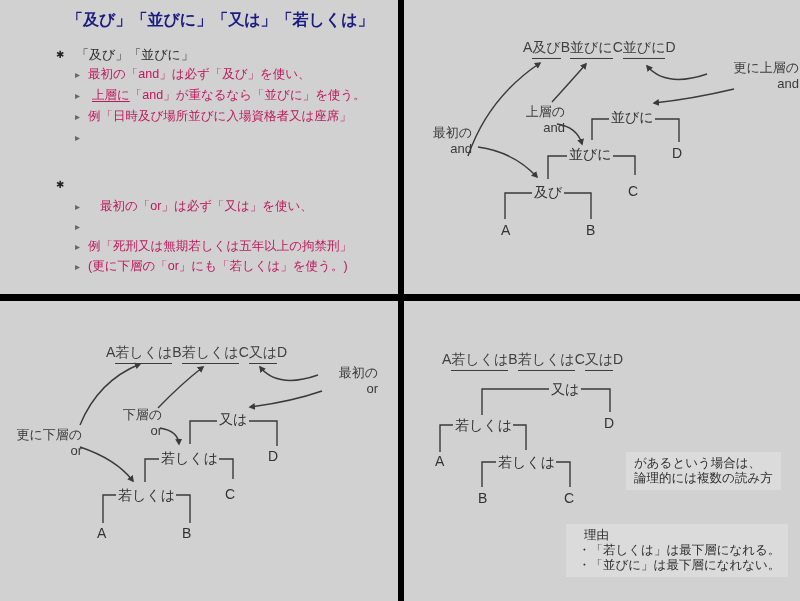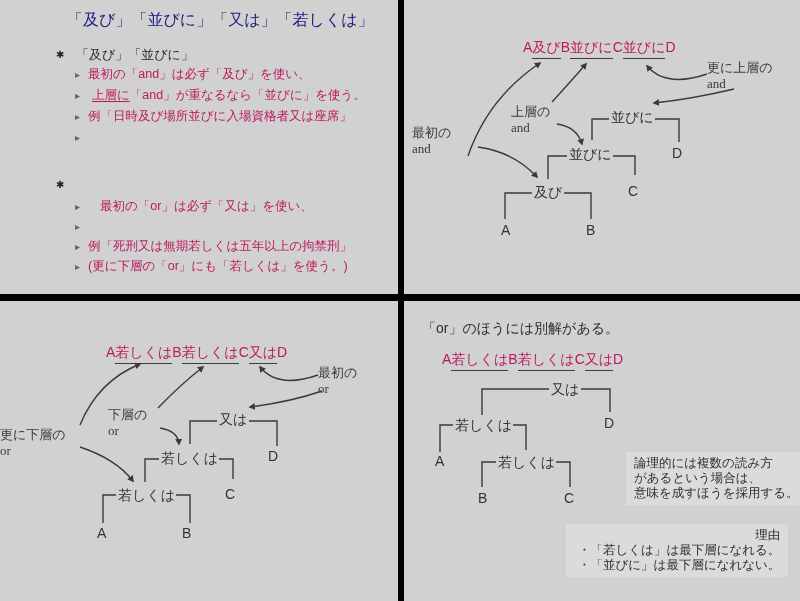--- a/index.html
+++ b/index.html
@@ -5,34 +5,34 @@
   html,body{margin:0;padding:0;}
   body{
     width:800px;height:601px;position:relative;overflow:hidden;
     background:#d1d1d1;
     font-family:"Liberation Sans","DejaVu Sans",sans-serif;
     color:#333;
   }
   .q{position:absolute;}
   .abs{position:absolute;white-space:nowrap;}
   .divider{position:absolute;background:#000;}
-  .q1-title{position:absolute;left:67px;top:10px;font-size:16px;font-weight:normal;color:#1b1b80;white-space:nowrap;}
+  .q1-title{position:absolute;left:67px;top:10px;font-size:16px;font-weight:bold;color:#1b1b80;white-space:nowrap;}
   .gh{position:absolute;font-size:13px;color:#2e2e2e;white-space:nowrap;}
   .li{position:absolute;font-size:12.5px;color:#be185d;white-space:nowrap;}
   .ast{position:absolute;font-size:10px;color:#222;}
   .tri{position:absolute;font-size:10px;color:#666;}
   .u{text-decoration:underline;text-underline-offset:2px;}
-  .tl{position:absolute;font-size:14px;color:#be185d;white-space:nowrap;}
+  .tl{position:absolute;font-size:14px;color:#404040;white-space:nowrap;}
   .tl .useg{display:inline-block;border-bottom:1.4px solid #3c3c3c;padding-bottom:1px;}
   .node{position:absolute;font-size:14px;color:#333;white-space:nowrap;line-height:15px;}
-  .lbl{position:absolute;font-size:13px;color:#3a3a3a;text-align:left;line-height:16px;white-space:nowrap;font-family:Liberation Serif, serif;}
+  .lbl{position:absolute;font-size:13px;color:#3a3a3a;text-align:right;line-height:16px;white-space:nowrap;}
   .svgL{position:absolute;left:0;top:0;}
   .svgL path{stroke:#3a3a3a;stroke-width:1.4;fill:none;}
   .note{position:absolute;background:#dbdbdb;font-size:12.5px;line-height:15px;color:#2e2e2e;padding:4px 8px;white-space:nowrap;}
-  .ind1{padding-left:10px;text-align:right;}
+  .ind1{padding-left:10px;}
   .ind2{padding-left:4px;}
 </style>
 </head>
 <body>
 
 <svg width="0" height="0" style="position:absolute">
   <defs>
     <marker id="arw" markerWidth="8" markerHeight="8" refX="5" refY="3.5" orient="auto" markerUnits="userSpaceOnUse">
       <path d="M0,0 L6.5,3.5 L0,7 z" fill="#3a3a3a" stroke="none"></path>
     </marker>
@@ -163,36 +163,34 @@
     <g>
       <path d="M78,114 V88 H145"></path>
       <path d="M177,88 H206 V111"></path>
       <path d="M36,151 V124 H49"></path>
       <path d="M109,124 H122 V149"></path>
       <path d="M78,186 V161 H92"></path>
       <path d="M152,161 H166 V186"></path>
     </g>
   </svg>
 
-  <div class="abs" style="left:18px;top:19px;font-size:14px;color:#2e2e2e">「or」のほうには別解がある。</div>
 
   <div class="tl" style="left:38px;top:50px"><span>A</span><span class="useg">若しくは</span><span>B</span><span class="useg">若しくは</span><span>C</span><span class="useg">又は</span><span>D</span></div>
 
   <div class="node" style="left:147px;top:81px">又は</div>
   <div class="node" style="left:200px;top:115px">D</div>
   <div class="node" style="left:51px;top:117px">若しくは</div>
   <div class="node" style="left:31px;top:153px">A</div>
   <div class="node" style="left:94px;top:154px">若しくは</div>
   <div class="node" style="left:74px;top:190px">B</div>
   <div class="node" style="left:160px;top:190px">C</div>
 
   <div class="note" style="left:222px;top:151px">
+    <div>があるという場合は、</div>
     <div>論理的には複数の読み方</div>
-    <div>があるという場合は、</div>
-    <div>意味を成すほうを採用する。</div>
   </div>
 
   <div class="note" style="left:162px;top:223px">
     <div class="ind1">理由</div>
     <div class="ind2">・「若しくは」は最下層になれる。</div>
     <div class="ind2">・「並びに」は最下層になれない。</div>
   </div>
 </div>
 
 <div class="divider" style="left:398px;top:0;width:6px;height:601px"></div>

